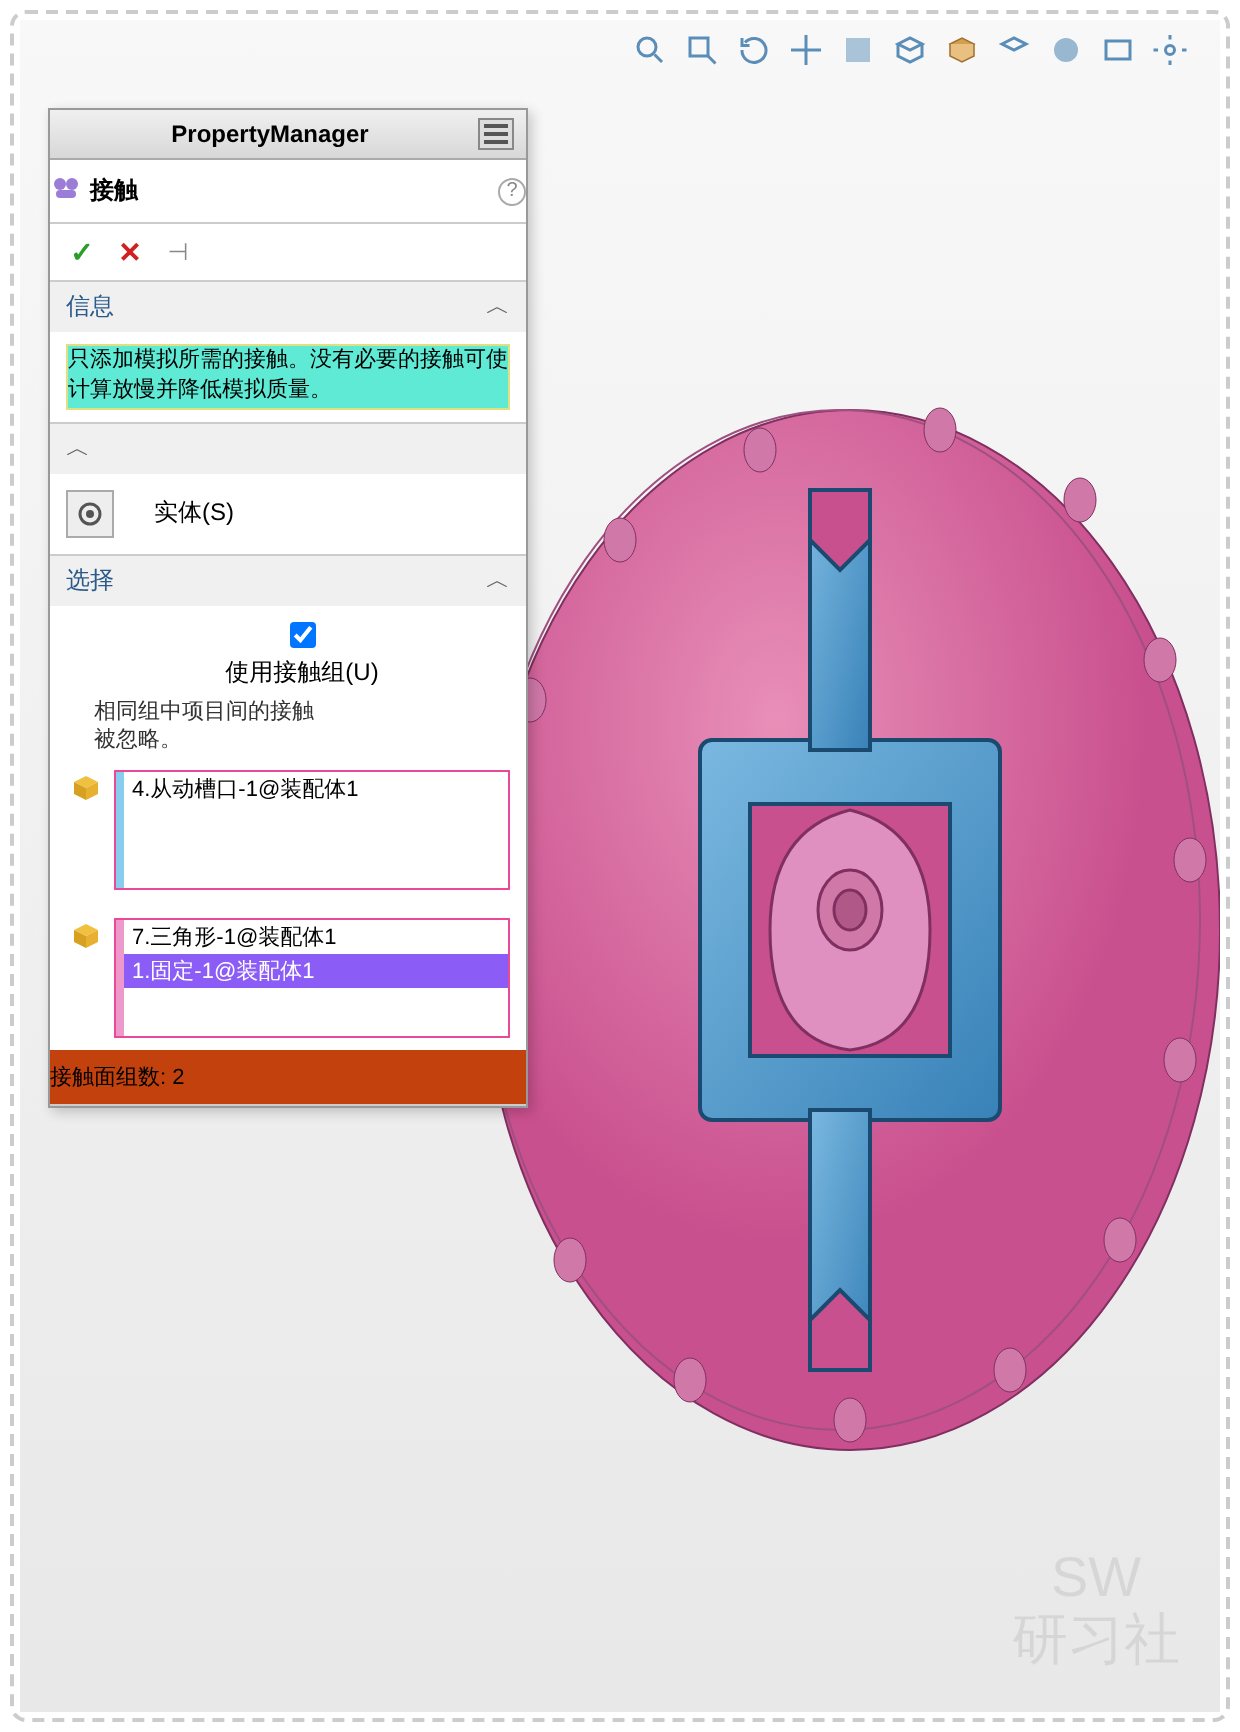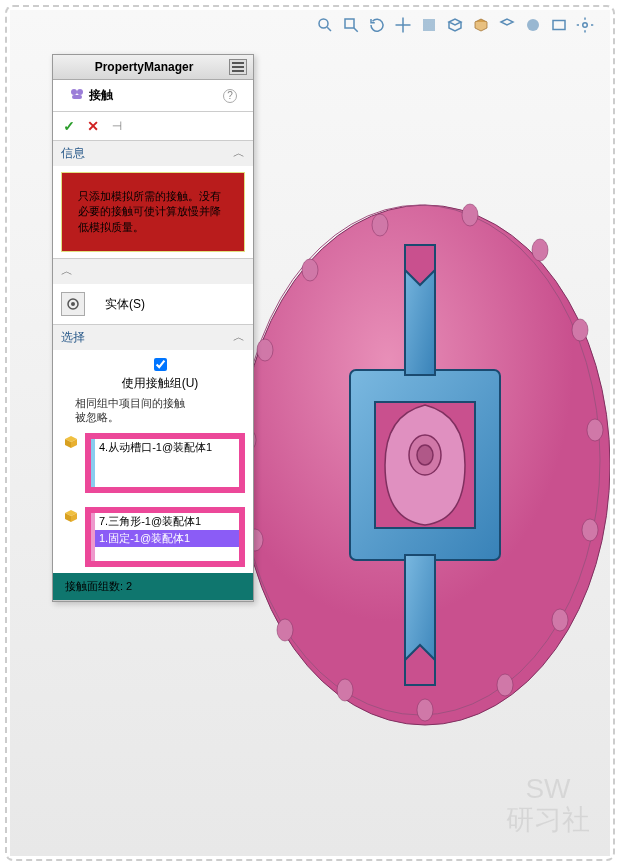--- a/index.html
+++ b/index.html
@@ -2,51 +2,51 @@
 <html><head>
 <meta charset="utf-8">
 <style>
 * { box-sizing: border-box; margin: 0; padding: 0; }
 body { font-family: "Microsoft YaHei", Arial, sans-serif; font-size: 12px; background: #fff; width: 620px; height: 866px; position: relative; overflow: hidden; }
 .stamp-border { position: absolute; top: 5px; left: 5px; right: 5px; bottom: 5px; border: 2px dashed #ccc; border-radius: 8px; pointer-events: none; z-index: 100; }
 .viewport { position: absolute; top: 10px; left: 10px; right: 10px; bottom: 10px; background: linear-gradient(to bottom, #f8f8f8, #e8e8e8); }
 .toolbar-top { position: absolute; top: 0px; right: 10px; display: flex; gap: 4px; padding: 4px; }
 .toolbar-top .ticon { width: 22px; height: 22px; display: flex; align-items: center; justify-content: center; color: #5a8db8; cursor: pointer; }
 .toolbar-top .ticon svg { width: 18px; height: 18px; }
-.panel { position: absolute; top: 44px; left: 14px; width: 202px; background: #f5f5f5; border: 1px solid #999; box-shadow: 2px 2px 6px rgba(0,0,0,0.2); z-index: 50; margin-left: 28px; }
+.panel { position: absolute; top: 44px; left: 14px; width: 240px; background: #f5f5f5; border: 1px solid #999; box-shadow: 2px 2px 6px rgba(0,0,0,0.2); z-index: 50; }
 .panel-header { background: linear-gradient(to bottom, #f0f0f0, #d8d8d8); border-bottom: 1px solid #aaa; padding: 4px 6px; display: flex; align-items: center; font-weight: bold; }
 .panel-header .title { flex: 1; text-align: center; }
 .panel-header .opts { width: 18px; height: 16px; background: #ddd; border: 1px solid #888; display:flex; align-items:center; justify-content:center;}
-.panel-title-row { display: flex; align-items: center; padding: 6px 16px; border-bottom: 1px solid #ccc; background: #fff; }
+.panel-title-row { display: flex; align-items: center; padding: 6px 0; border-bottom: 1px solid #ccc; background: #fff; }
 .panel-title-row .icon { width: 16px; margin-right: 4px; color: #7a5cd6; }
 .panel-title-row .label { flex: 1; font-weight: bold; }
 .panel-title-row .help { color: #888; border:1px solid #aaa; border-radius:50%; width:14px; height:14px; display:flex; align-items:center; justify-content:center; font-size:10px;}
 .action-row { display: flex; gap: 8px; padding: 6px 8px; border-bottom: 1px solid #ccc; background: #fff; }
 .action-row span { width: 16px; height: 16px; display: flex; align-items: center; justify-content: center; }
 .section { border-bottom: 1px solid #ccc; }
 .section-header { display: flex; padding: 4px 8px; background: #f0f0f0; color: #2a5a8a; font-weight: normal; cursor: pointer; }
 .section-header .label { flex: 1; }
 .section-header .chev { color: #666; }
 .section-body { padding: 6px 8px; background: #fff; }
-.info-box { background: #b91c1c; border: 1px solid #e0e080; padding: 16px; font-size: 11px; line-height: 1.4; }
+.info-box { background: #5eead4; border: 1px solid #e0e080; padding: 0; font-size: 11px; line-height: 1.4; }
 .type-row { display: flex; align-items: center; gap: 20px; padding: 2px 0; }
 .type-row .ticon-box { width: 24px; height: 24px; border: 1px solid #aaa; background: #eee; display: flex; align-items: center; justify-content: center; }
 .checkbox-row { display: flex; align-items: center; gap: 4px; padding: 2px 0 2px 14px; flex-direction: column; }
 .sub-text { padding: 2px 0 2px 14px; font-size: 11px; color: #333; line-height:1.3;font-family:Liberation Serif, serif; }
 .list-container { display: flex; gap: 4px; margin-top: 6px; }
 .list-icon { width: 20px; display: flex; justify-content: center; padding-top: 2px; }
 .list-icon .cube { width: 16px; height: 14px; }
-.list-box { flex: 1; border: 6px solid #ec4899; background: #fff; height: 60px; overflow: hidden; position: relative; }
+.list-box { flex: 1; border: 1px solid #ec4899; background: #fff; height: 60px; overflow: hidden; position: relative; }
 .list-box .bar-left { position: absolute; left: 0; top: 0; bottom: 0; width: 4px; }
 .list-box .bar-blue { background: #88ccee; }
 .list-box .bar-pink { background: #ee99cc; }
 .list-item { padding: 1px 2px 1px 8px; font-size: 11px; cursor: pointer; }
 .list-item.selected { background: #8b5cf6; color: #fff; }
 .list-sep { height: 8px; }
-.footer-text { padding: 6px 12px; background: #0f766e; font-size: 11px; }
+.footer-text { padding: 6px 0; background: #c2410c; font-size: 11px; }
 .model-area { position: absolute; top: 0; left: 0; right: 0; bottom: 0; }
 .disc { position: absolute; top: 180px; left: 220px; width: 380px; height: 550px; }
 .watermark { position: absolute; bottom: 20px; right: 20px; color: rgba(0,0,0,0.08); font-size: 28px; text-align: center; line-height: 1.1; }
 </style>
 </head>
 <body>
 
 <div class="viewport">
   <div class="model-area">
     <svg class="disc" viewBox="0 0 380 550">

